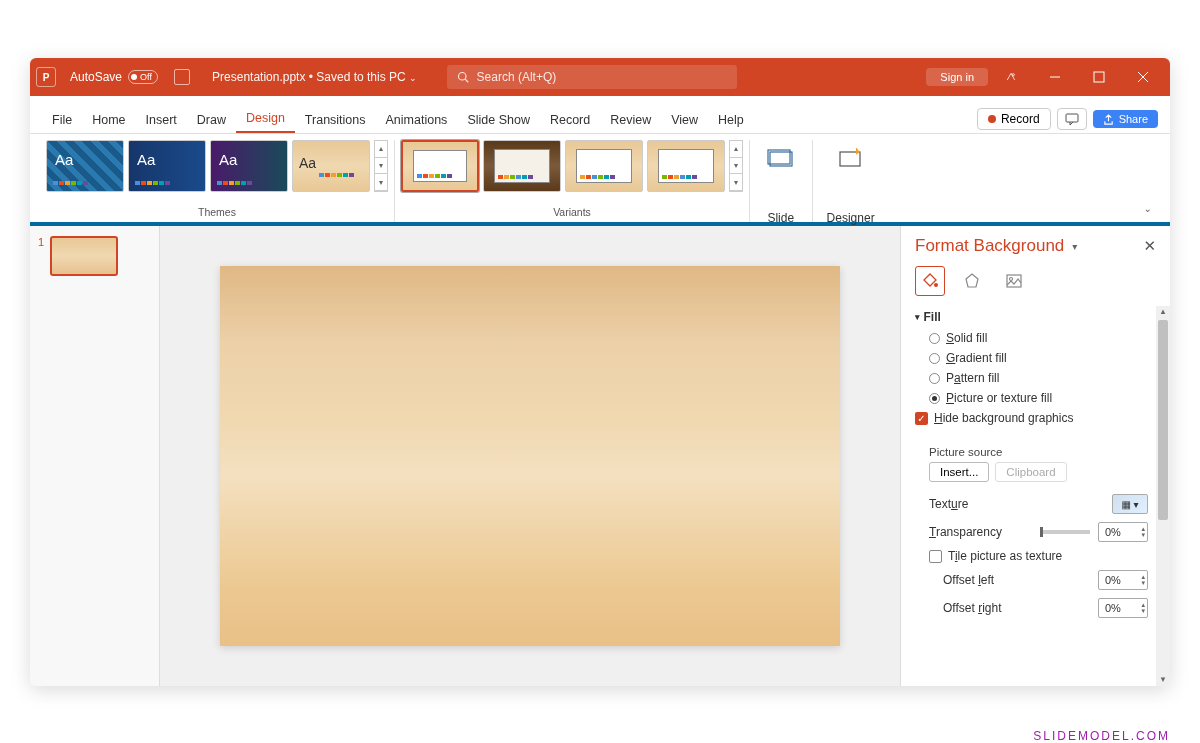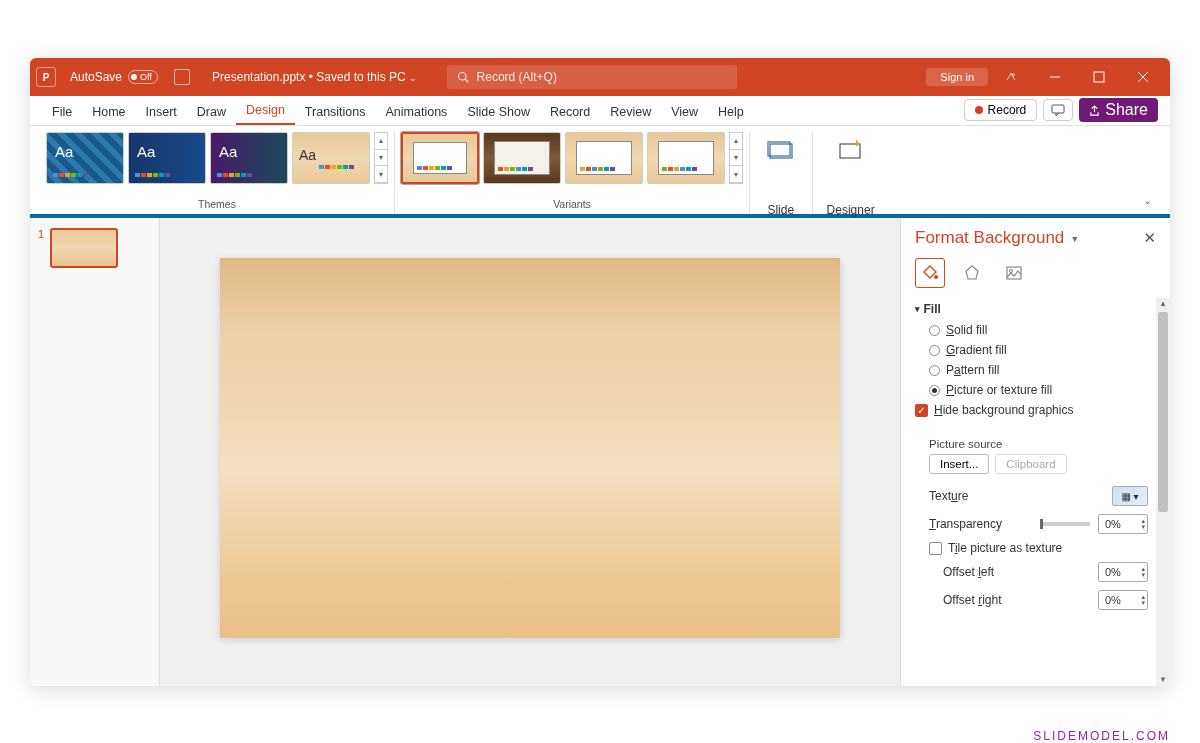--- a/index.html
+++ b/index.html
@@ -19,28 +19,28 @@
 .filename { margin-left: 14px; font-size: 12px; opacity: 0.95; }
 .search-box { margin-left: 30px; background: rgba(255,255,255,0.15); height: 24px; width: 290px; border-radius: 3px; display: flex; align-items: center; padding: 0 10px; gap: 8px; }
 .search-icon-svg { width: 12px; height: 12px; }
 .search-ph { font-size: 12px; color: rgba(255,255,255,0.85); }
 .title-right { margin-left: auto; display: flex; align-items: center; gap: 2px; }
 .signin-btn { background: rgba(255,255,255,0.18); padding: 3px 14px; font-size: 11px; border-radius: 4px; }
 .tbar-btn { width: 42px; height: 38px; display: flex; align-items: center; justify-content: center; color: #fff; }
 .tbar-btn svg { width: 12px; height: 12px; }
 
 
-.ribbon-tabs { height: 30px; background: #fff; border-bottom: 1px solid #e0e0e0; display: flex; align-items: flex-end; padding: 0 12px; gap: 0; font-size: 12.5px; }
+.ribbon-tabs { height: 38px; background: #fff; border-bottom: 1px solid #e0e0e0; display: flex; align-items: flex-end; padding: 0 12px; gap: 0; font-size: 12.5px; }
 .ribbon-tab { padding: 6px 10px 6px; color: #333; cursor: pointer; }
 .ribbon-tab.active { color: #d14424; border-bottom: 2px solid #d14424; font-weight: 500; }
 .ribbon-right { margin-left: auto; display: flex; align-items: center; gap: 6px; padding-bottom: 3px; }
 .record-btn { border: 1px solid #ccc; border-radius: 4px; padding: 3px 10px; font-size: 12px; display: flex; align-items: center; gap: 5px; }
 .rec-dot { width: 8px; height: 8px; background: #d14424; border-radius: 50%; }
 .comment-btn { border: 1px solid #ccc; border-radius: 4px; width: 30px; height: 22px; display: flex; align-items: center; justify-content: center; }
-.share-btn { background: #701a75; color: #fff; border-radius: 4px; padding: 3px 10px; font-size: 16px; display: flex; align-items: center; gap: 5px; }
+.share-btn { background: #3b82f6; color: #fff; border-radius: 4px; padding: 3px 10px; font-size: 11px; display: flex; align-items: center; gap: 5px; }
 
 
 .ribbon-body { height: 92px; background: #fff; border-bottom: 4px solid #0369a1; display: flex; padding: 6px 10px 0; }
 .ribbon-group { display: flex; flex-direction: column; align-items: center; padding: 0 6px; border-right: 1px solid #e0e0e0; }
 .ribbon-group:last-child { border-right: none; }
 .group-items { display: flex; gap: 4px; flex: 1; align-items: flex-start; }
 .group-label { font-size: 10.5px; color: #555; padding: 2px 0 4px; }
 
 .theme-thumb { width: 78px; height: 52px; border: 1px solid #ccc; border-radius: 2px; position: relative; overflow: hidden; cursor: pointer; }
 .theme-thumb.t1 { background: repeating-linear-gradient(45deg, #1a5a8a 0 6px, #2a7ab0 6px 12px); }
@@ -136,21 +136,21 @@
           </div>
       </div>
       <div class="save-icon"></div>
       <div class="filename"><span>Presentation.pptx • Saved to this PC</span> <span style="font-size:9px;">⌄</span></div>
     </div>
     <div class="search-box">
       <svg class="search-icon-svg" viewBox="0 0 16 16" fill="none" stroke="rgba(255,255,255,0.85)" stroke-width="1.5">
           <circle cx="7" cy="7" r="5"></circle>
           <line x1="11" y1="11" x2="15" y2="15"></line>
         </svg>
-      <span class="search-ph">Record (Alt+Q)</span>
+      <span class="search-ph">Search (Alt+Q)</span>
     </div>
     <div class="title-right">
       <div class="signin-btn">Sign in</div>
       <div class="tbar-btn">
           <svg viewBox="0 0 16 16" fill="none" stroke="#fff" stroke-width="1">
             <path d="M3 12 L8 3 L13 12"></path>
             <circle cx="11" cy="5" r="1.5"></circle>
           </svg>
         </div>
       <div class="tbar-btn">

